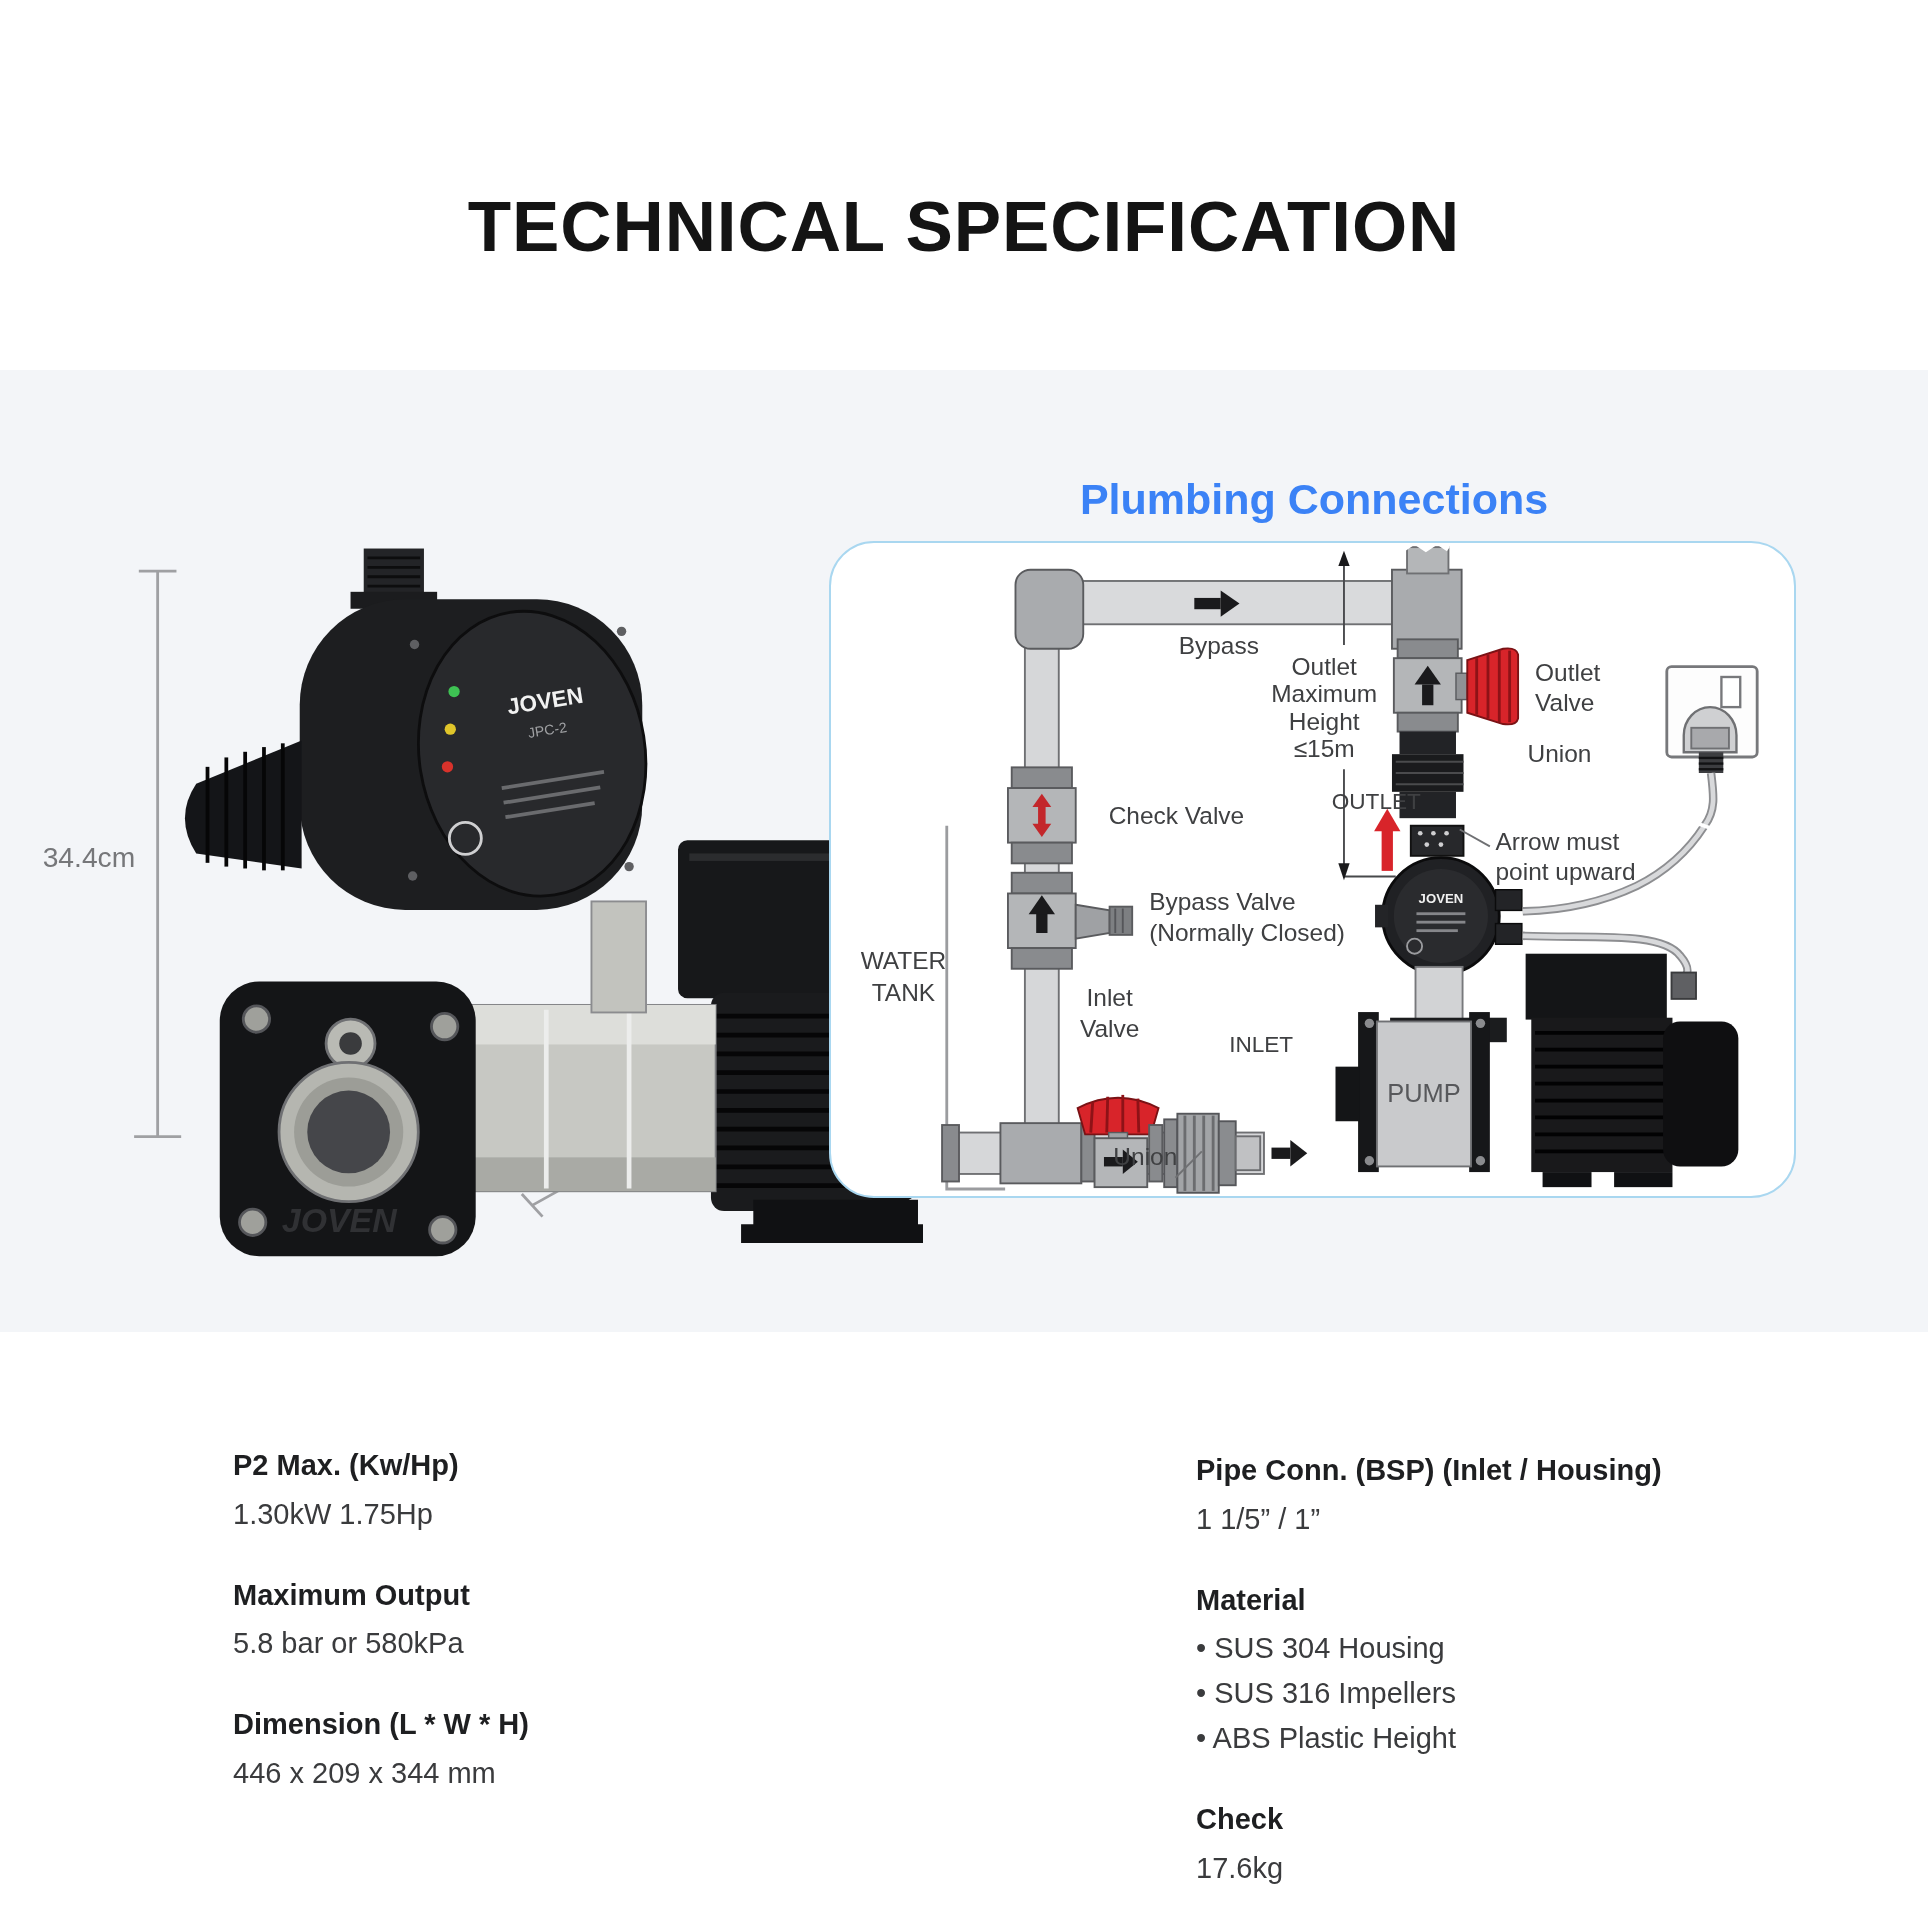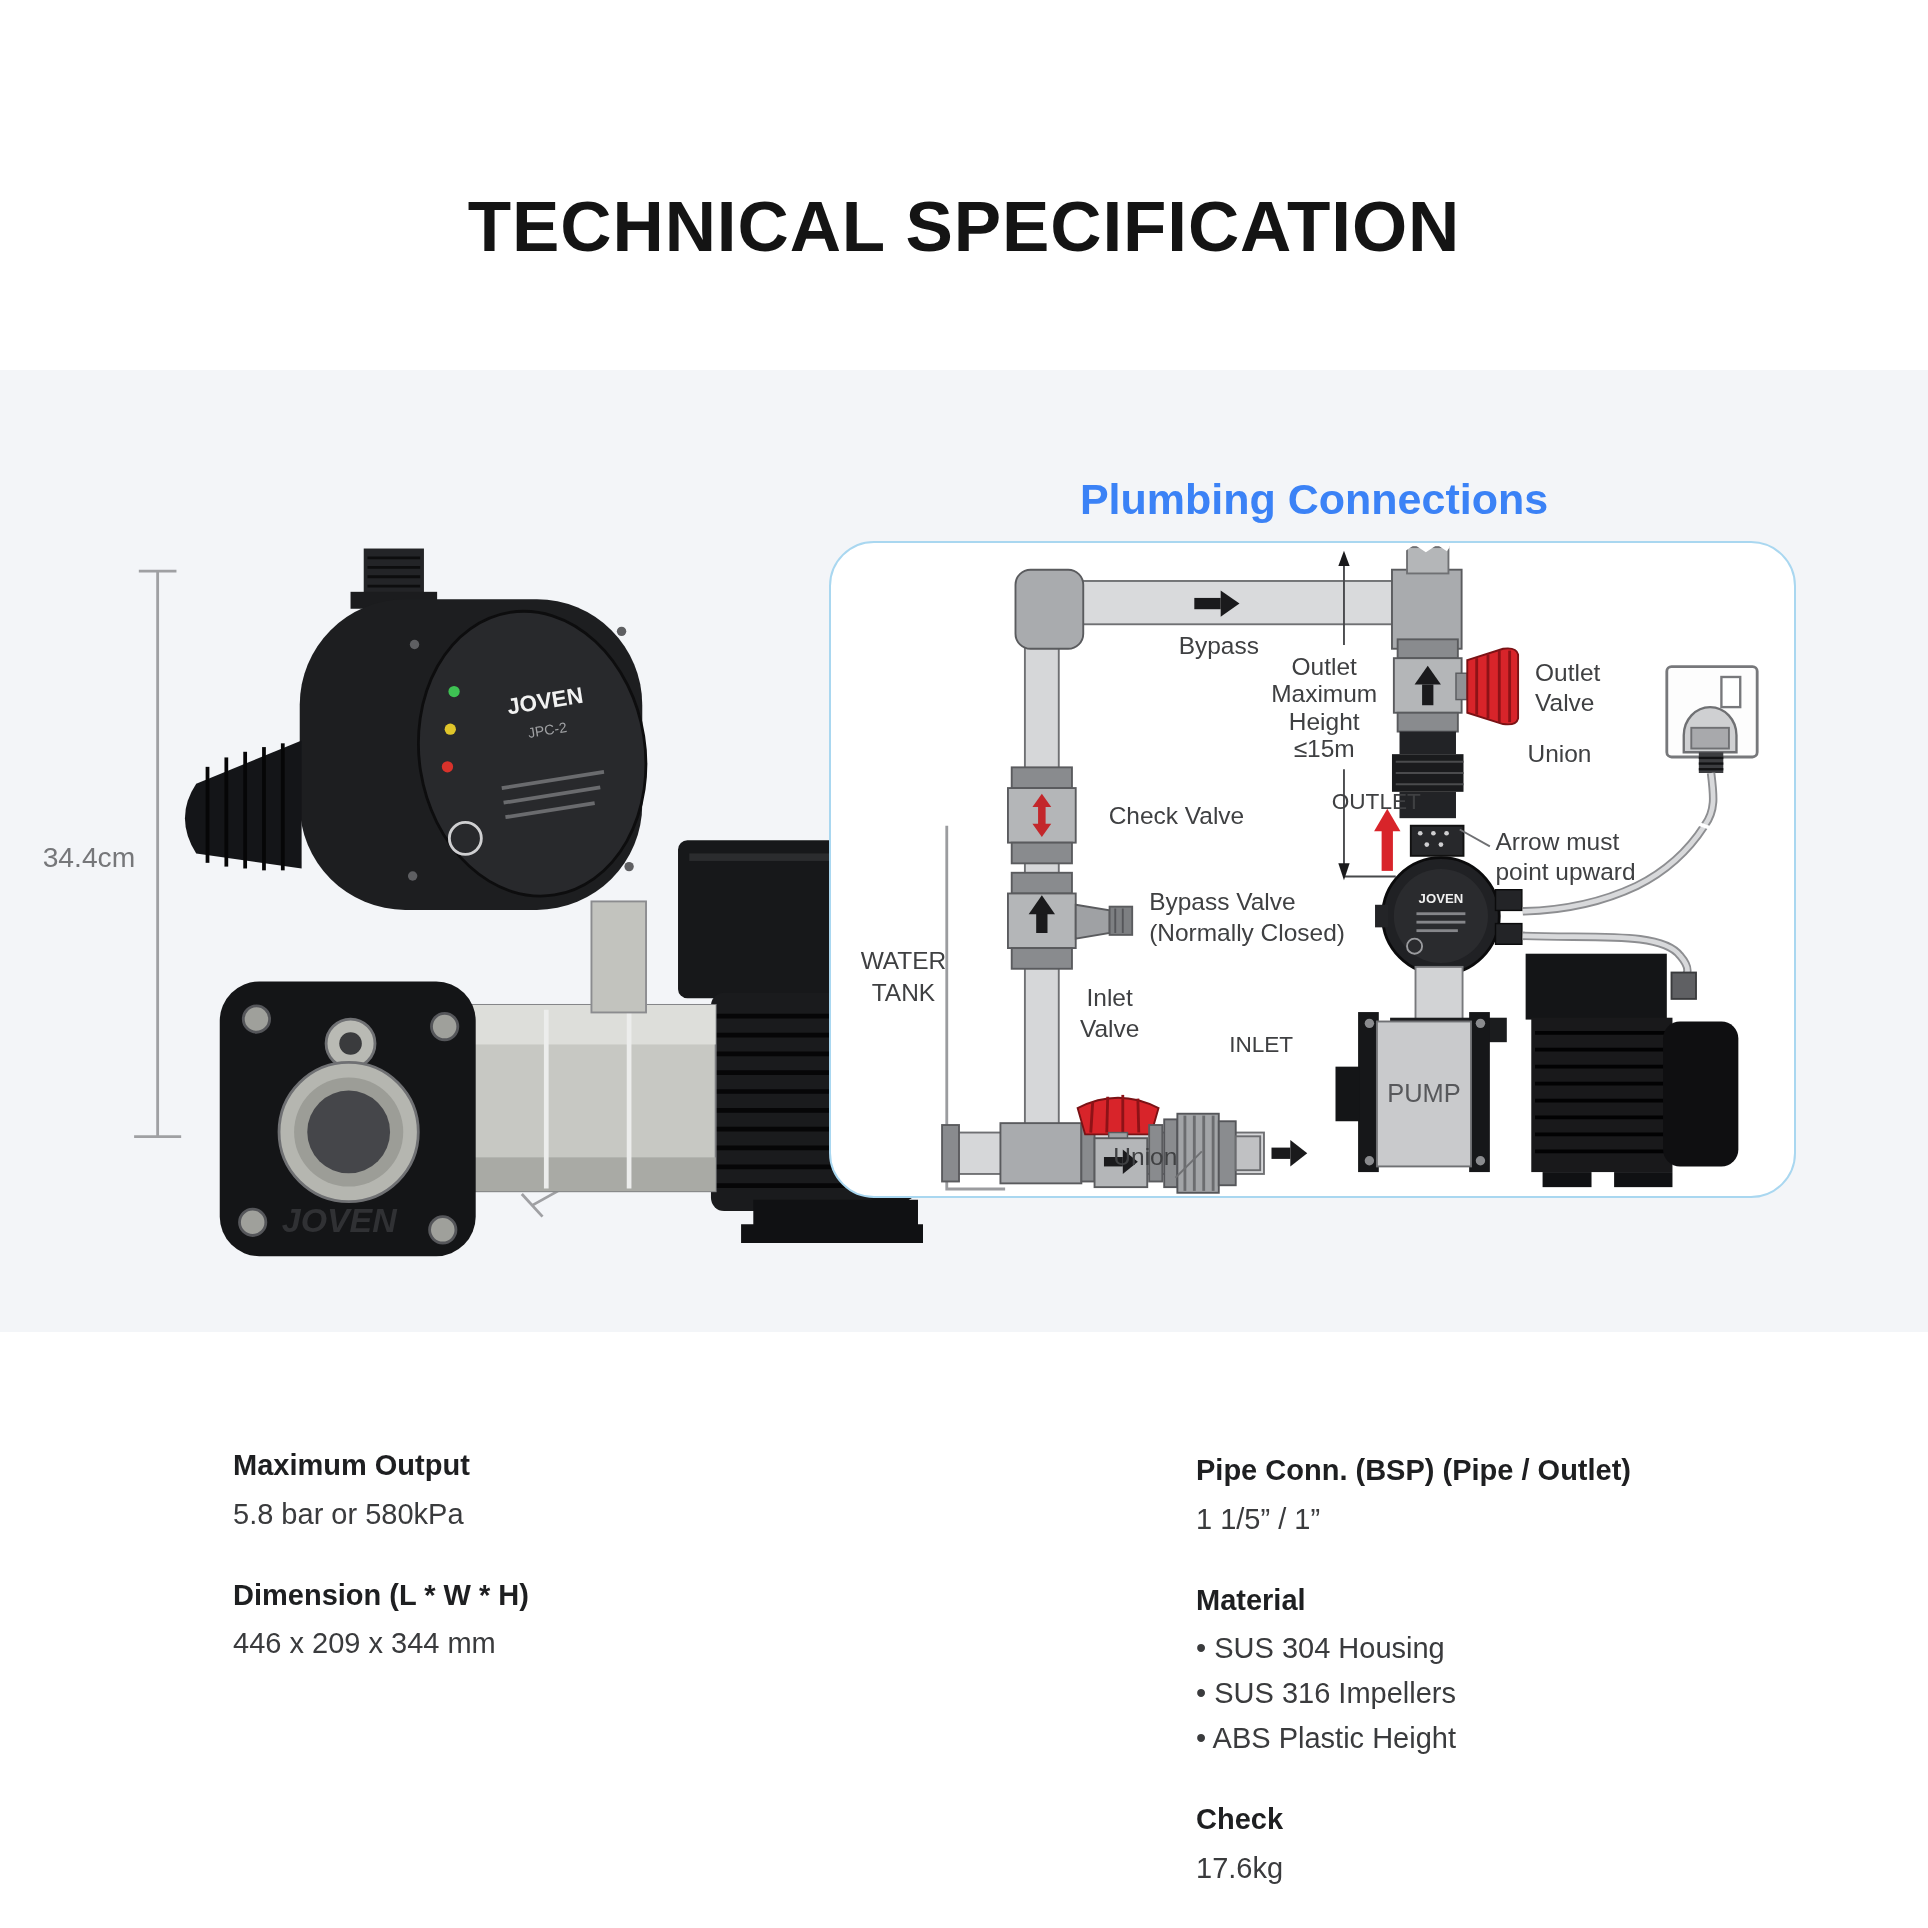--- a/index.html
+++ b/index.html
@@ -358,32 +358,36 @@
   <g fill="#3f4042" font-size="24">
     <text x="532" y="282">OUTLET</text>
     <text x="423" y="540">INLET</text>
   </g>
   <text x="630" y="594" text-anchor="middle" font-size="27" fill="#57585b">PUMP</text>
 </svg>
 </div>
 
 <div class="specs-col left">
   <div class="spec-group">
+    <div class="spec-label">P2 Max. (Kw/Hp)</div>
+    <div class="spec-value">1.30kW 1.75Hp</div>
+  </div>
+  <div class="spec-group">
     <div class="spec-label">Maximum Output</div>
     <div class="spec-value">5.8 bar or 580kPa</div>
   </div>
   <div class="spec-group">
     <div class="spec-label">Dimension (L * W * H)</div>
     <div class="spec-value">446 x 209 x 344 mm</div>
   </div>
 </div>
 
 <div class="specs-col right">
   <div class="spec-group">
-    <div class="spec-label">Pipe Conn. (BSP) (Pipe / Outlet)</div>
+    <div class="spec-label">Pipe Conn. (BSP) (Inlet / Housing)</div>
     <div class="spec-value">1 1/5” / 1”</div>
   </div>
   <div class="spec-group">
     <div class="spec-label">Material</div>
     <div class="spec-value">• SUS 304 Housing</div>
     <div class="spec-value">• SUS 316 Impellers</div>
     <div class="spec-value">• ABS Plastic Height</div>
   </div>
   <div class="spec-group">
     <div class="spec-label">Check</div>

